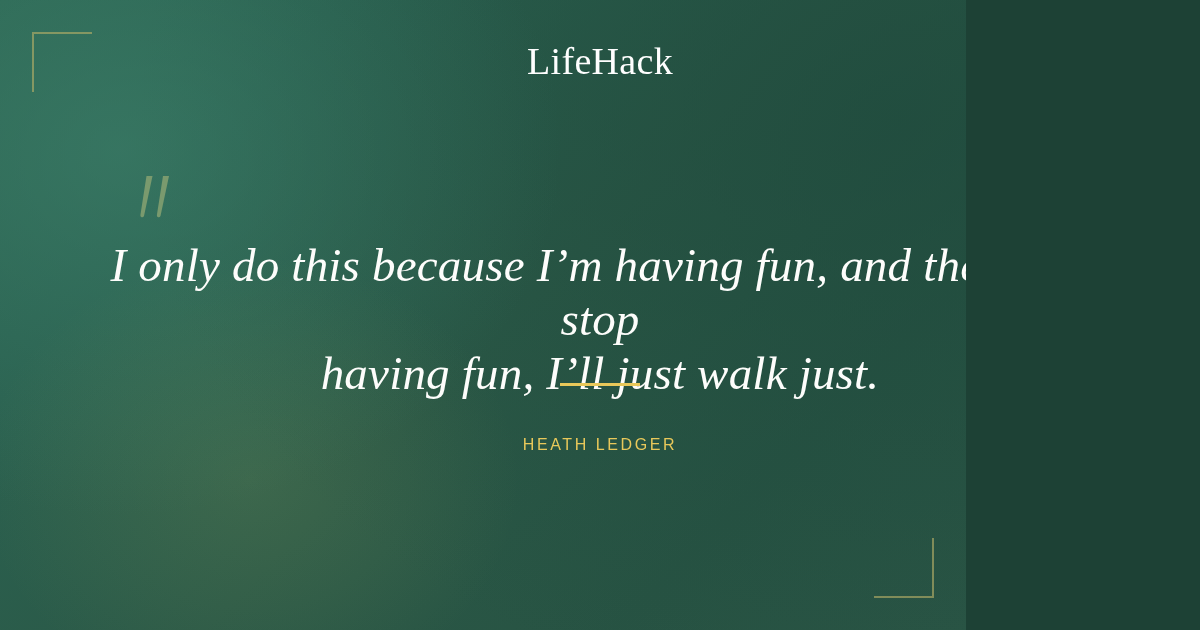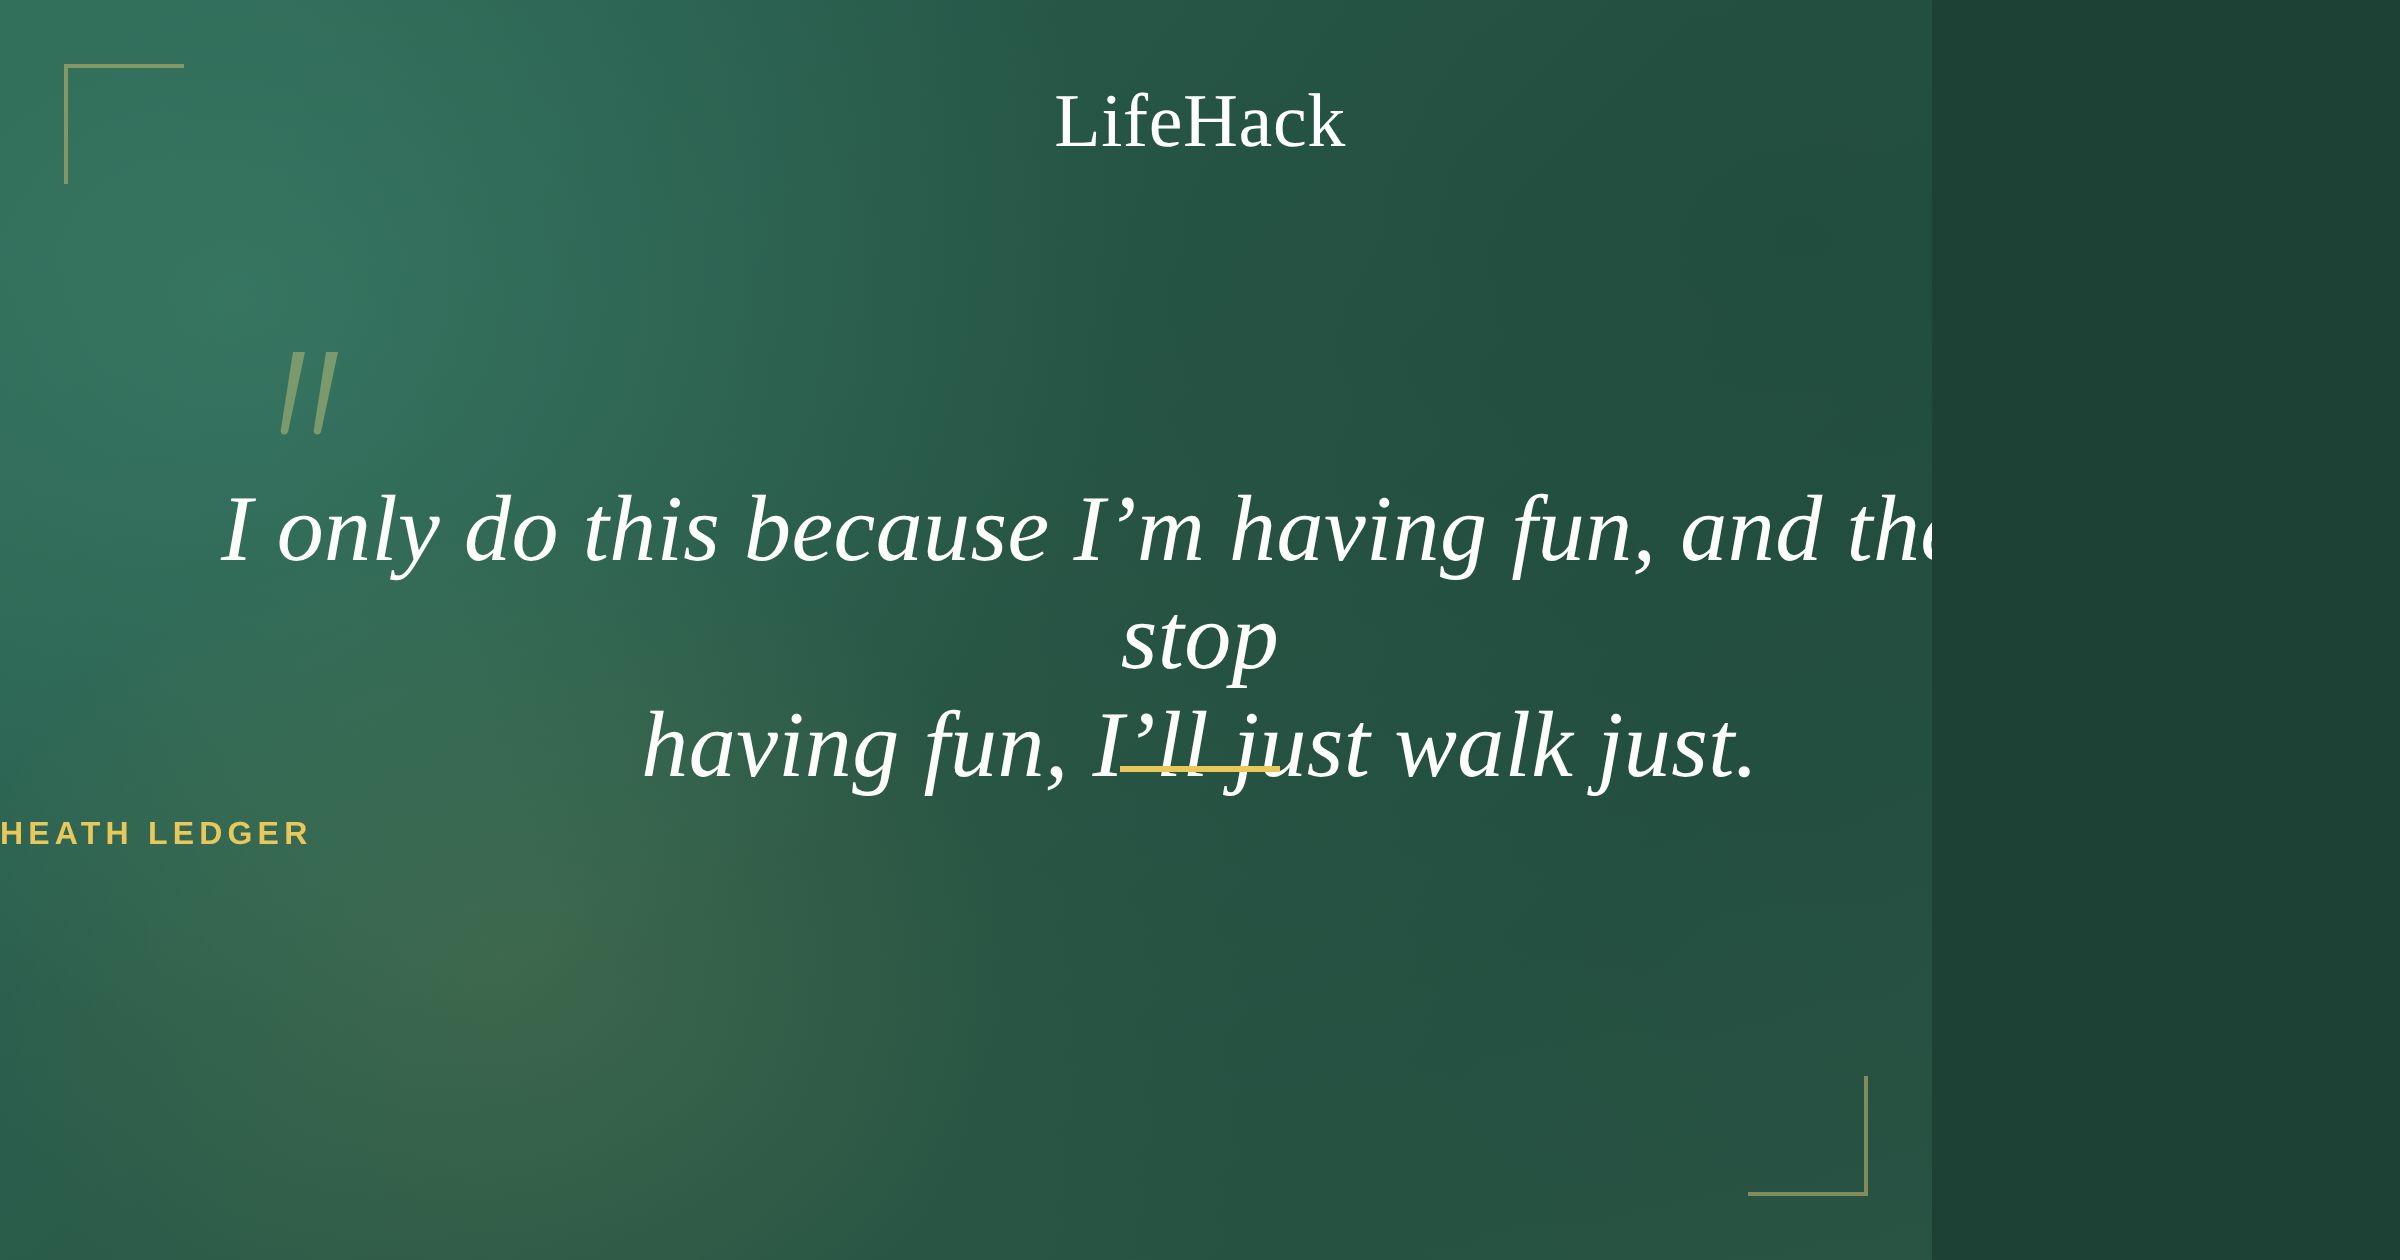--- a/index.html
+++ b/index.html
@@ -89,27 +89,27 @@
   .divider {
     position: absolute;
     top: 383px;
     left: 560px;
     width: 80px;
     height: 3px;
     background: #e8c85a;
   }
   .author {
     position: absolute;
-    top: 409px;
+    top: 436px;
     left: 0;
     width: 1200px;
-    text-align: left;
+    text-align: center;
     font-family: "Liberation Sans", sans-serif;
     font-size: 16px;
-    font-weight: bold;
+    font-weight: normal;
     letter-spacing: 2.6px;
     color: #e8c85a;
   }
 </style>
 </head>
 <body>
 
 <div class="card">
 
   <div class="bracket bracket-tl"></div>

